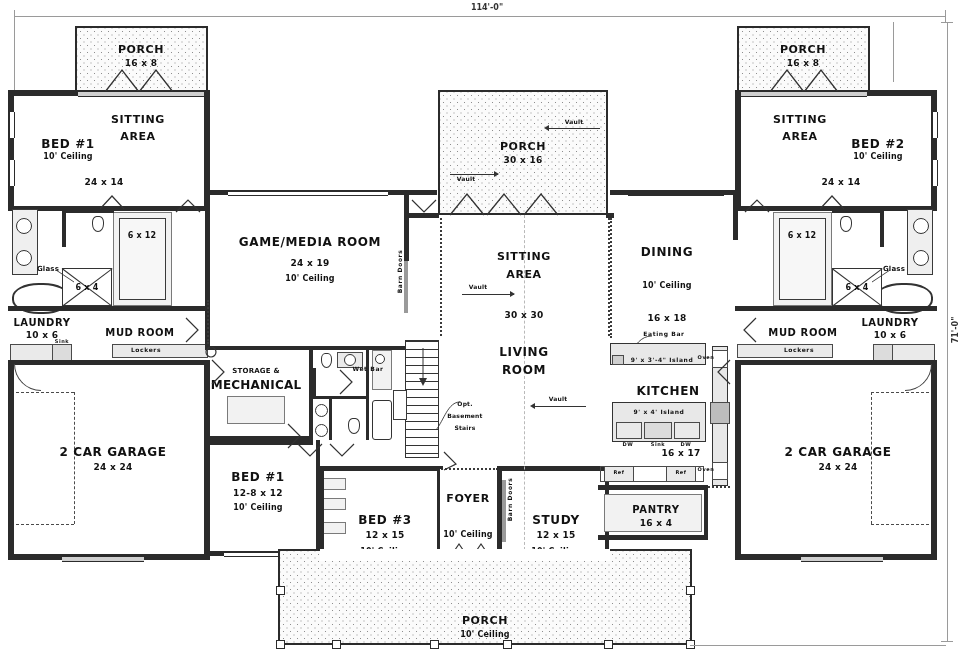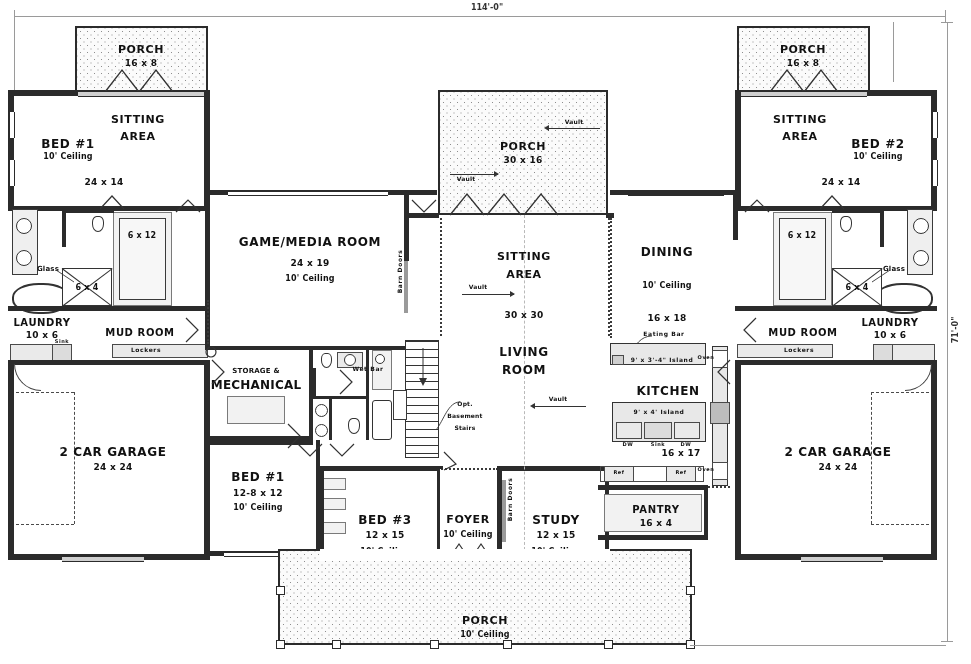--- a/index.html
+++ b/index.html
@@ -225,21 +225,21 @@
   <div class="wallv" style="left:497px;top:466px;width:5px;height:98px;"></div>
   <div class="wallv" style="left:605px;top:466px;width:4px;height:98px;"></div>
   <div class="wall" style="left:320px;top:559px;width:289px;height:5px;"></div>
   <div class="win" style="left:336px;top:560px;width:98px;height:3px;background:#fff;"></div>
   <div class="win" style="left:508px;top:560px;width:94px;height:3px;background:#fff;"></div>
 
   <div class="lbl name big" style="left:385px;top:513px;">BED #3</div>
   <div class="lbl dim" style="left:385px;top:530px;">12 x 15</div>
   <div class="lbl cel" style="left:385px;top:547px;">10' Ceiling</div>
 
-  <div class="lbl name" style="left:468px;top:513px;">FOYER</div>
+  <div class="lbl name" style="left:468px;top:492px;">FOYER</div>
   <div class="lbl cel" style="left:468px;top:530px;">10' Ceiling</div>
   <svg style="position:absolute;left:448px;top:543px;width:44px;height:18px;overflow:visible;">
     <path d="M0,17 L11,1 L22,17" fill="none" stroke="#333" stroke-width="1.2"></path>
     <path d="M22,17 L33,1 L44,17" fill="none" stroke="#333" stroke-width="1.2"></path>
   </svg>
 
   <div class="wallv" style="left:502px;top:480px;width:4px;height:62px;background:#9a9a9a;"></div>
   <div class="lbl micro vert" style="left:509px;top:496px;font-size:6px;">Barn Doors</div>
 
   <div class="lbl name big" style="left:556px;top:513px;">STUDY</div>

